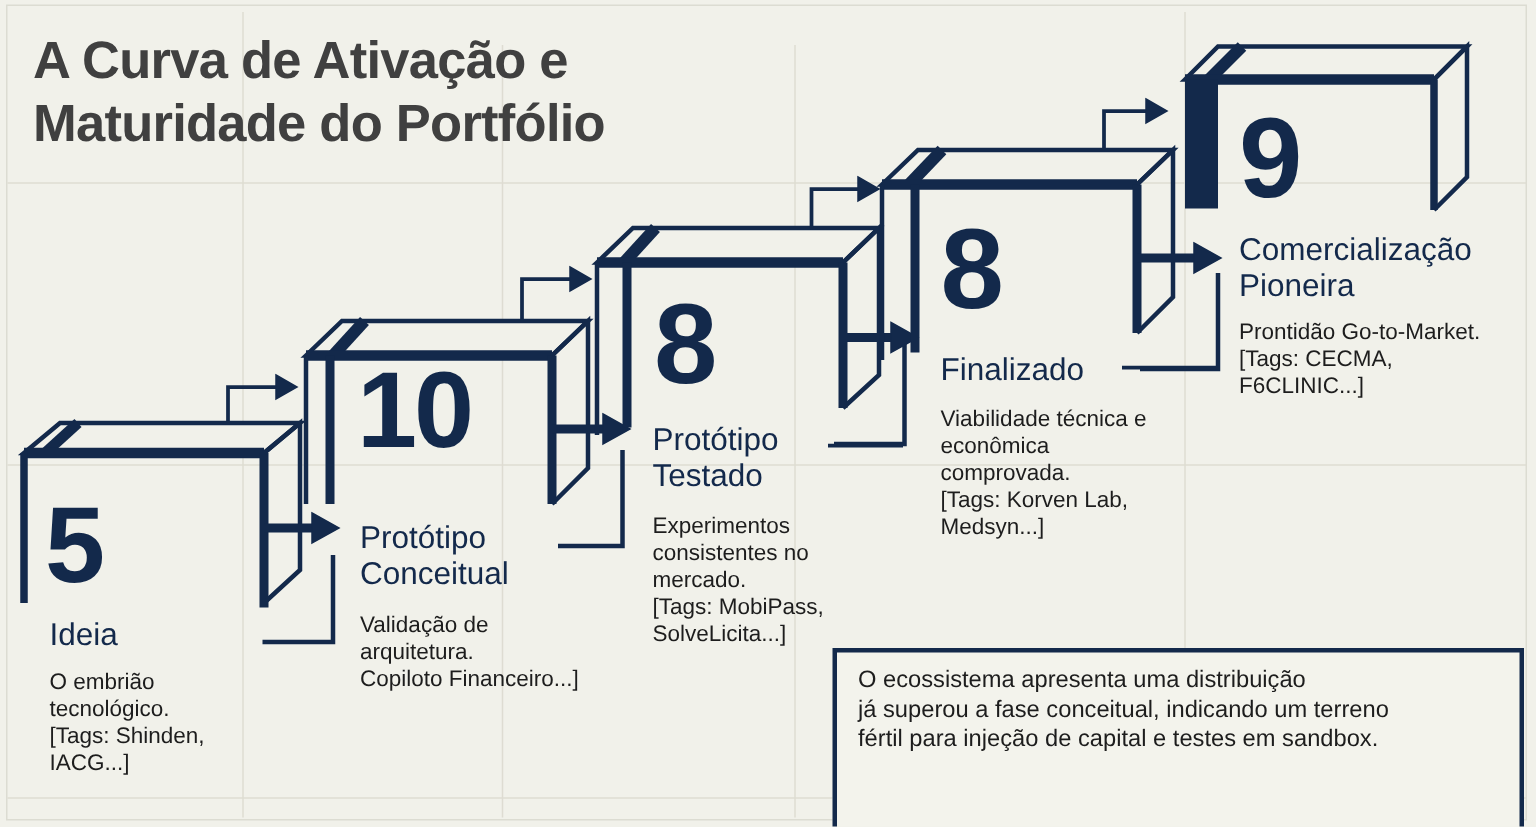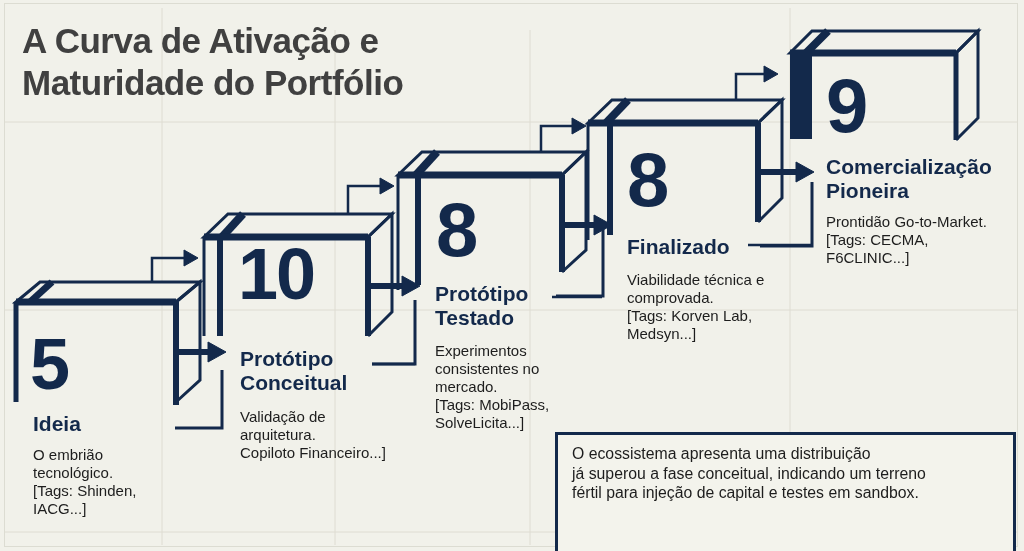--- a/index.html
+++ b/index.html
@@ -18,21 +18,21 @@
     position: absolute; left: 22px; top: 20px;
     font-size: 35px; font-weight: 700; line-height: 42px; letter-spacing: -0.5px;
     color: #404040; margin: 0;
   }
   .title span { display: block; }
   .num {
     position: absolute; font-weight: 700; color: #13294b; line-height: 1;
     letter-spacing: -2px;
   }
   .stage-title {
-    position: absolute; font-weight: 700; font-size: 21px; line-height: 24px; color: #13294b;
+    position: absolute; font-weight: 400; font-size: 21px; line-height: 24px; color: #13294b;
   }
   .stage-title span { display: block; }
   .stage-desc {
     position: absolute; font-size: 15px; line-height: 18px; color: #1d1d1d;
   }
   .stage-desc span { display: block; white-space: nowrap; }
   .summary {
     position: absolute; left: 555px; top: 432px; width: 461px; height: 128px;
     border: 3px solid #13294b; box-sizing: border-box; background: #f3f3ec;
     padding: 9px 14px; font-size: 15.8px; line-height: 19.5px; color: #1d1d1d;
@@ -172,20 +172,21 @@
   <span>[Tags: MobiPass,</span>
   <span>SolveLicita...]</span>
 </div>
 
 <div class="num" style="left:627px; top:142px; font-size:76px;">8</div>
 <div class="stage-title" style="left:627px; top:235px;">
   <span>Finalizado</span>
 </div>
 <div class="stage-desc" style="left:627px; top:271px;">
   <span>Viabilidade técnica e</span>
+  <span>econômica</span>
   <span>comprovada.</span>
   <span>[Tags: Korven Lab,</span>
   <span>Medsyn...]</span>
 </div>
 
 <div class="num" style="left:826px; top:68px; font-size:76px;">9</div>
 <div class="stage-title" style="left:826px; top:155px;">
   <span>Comercialização</span>
   <span>Pioneira</span>
 </div>

